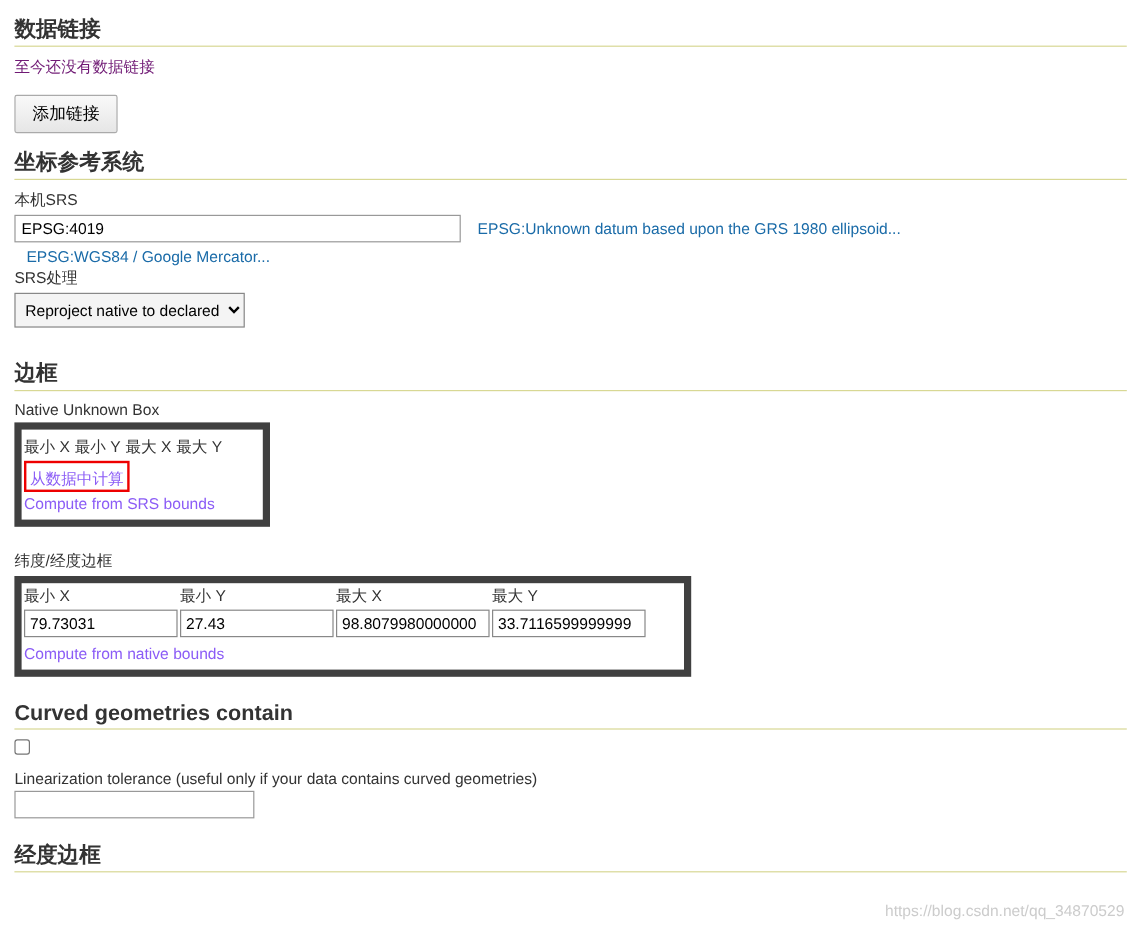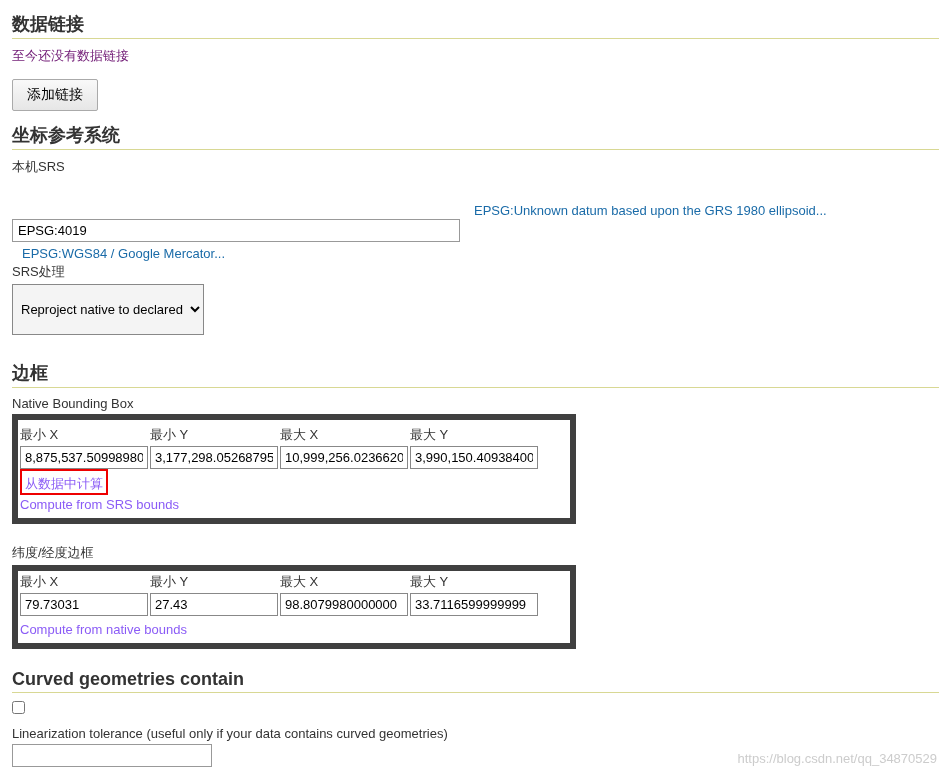--- a/index.html
+++ b/index.html
@@ -5,23 +5,23 @@
     * { box-sizing: border-box; margin: 0; padding: 0; }
     body { font-family: Arial, "Microsoft YaHei", sans-serif; font-size: 13px; color: #333; padding: 8px 12px; background: #fff; width: 951px; }
     .section-title { font-size: 18px; font-weight: bold; color: #333; margin-top: 4px; margin-bottom: 2px; }
     .hr { border: none; border-top: 1px solid #d8d894; margin: 2px 0 8px 0; }
     .desc { font-size: 13px; color: #701a75; margin-bottom: 14px; }
     .btn { font-family: Arial, "Microsoft YaHei", sans-serif; background: linear-gradient(#f9f9f9, #e6e6e6); border: 1px solid #aaa; border-radius: 2px; padding: 6px 14px; font-size: 14px; cursor: pointer; }
     .btn-small { padding: 4px 10px; font-size: 13px; }
     .label { font-size: 13px; color: #333; margin-top: 8px; margin-bottom: 3px; display: block; }
     .input-text { font-family: Arial; font-size: 13px; padding: 3px 5px; border: 1px solid #999; background: #fff; }
     .srs-row { display: flex; align-items: center; gap: 4px; }
-    .srs-input { width: 448px; margin-top: 40px; }
+    .srs-input { width: 372px; }
     .srs-link { color: #1a6ba8; text-decoration: none; margin-left: 10px; font-size: 13px; }
-    .select { font-family: Arial; font-size: 13px; padding: 16px 4px; border: 1px solid #888; background: #f4f4f4; }
+    .select { font-family: Arial; font-size: 13px; padding: 5px 4px; border: 1px solid #888; background: #f4f4f4; }
     .red-box-1 { border: 2px solid #e00; padding: 4px; display: inline-block; }
     .bbox-table { border-collapse: collapse; }
     .bbox-table th { font-weight: normal; font-size: 13px; text-align: left; padding: 2px 4px 2px 0; }
     .bbox-table td { padding: 0 2px 0 0; }
     .bbox-input { width: 128px; font-size: 13px; padding: 3px 4px; border: 1px solid #888; }
     .link-action { color: #8b5cf6; text-decoration: none; font-size: 13px; display: inline-block; margin-top: 6px; }
     .red-box-small { border: 2px solid #e00; display: inline-block; padding: 0 3px; }
     .red-box-outer { border: 6px solid #404040; display: inline-block; padding: 4px 30px 6px 2px; }
     .checkbox-row { display: flex; align-items: center; gap: 8px; margin-top: 6px; margin-bottom: 12px; }
     .watermark { position: absolute; right: 14px; bottom: 10px; color: #ccc; font-size: 13px; font-family: Arial; pointer-events: none; }
@@ -59,35 +59,29 @@
 <select class="select">
   <option>Reproject native to declared</option>
 </select>
 
 <div style="height:22px"></div>
 
 
 <div class="section-title">边框</div>
 <hr class="hr">
 
-<span class="label">Native Bounding Box</span>
+<span class="label">Native Unknown Box</span>
 <div class="red-box-outer">
   <table class="bbox-table">
     <tbody>
         <tr>
       <th>最小 X</th>
       <th>最小 Y</th>
       <th>最大 X</th>
       <th>最大 Y</th>
-    </tr>
-    <tr>
-      <td><input class="bbox-input" value="8,875,537.50998980" style=""></td>
-      <td><input class="bbox-input" value="3,177,298.05268795" style=""></td>
-      <td><input class="bbox-input" value="10,999,256.0236620" style=""></td>
-      <td><input class="bbox-input" value="3,990,150.40938400" style=""></td>
     </tr>
   </tbody>
     </table>
   <span class="red-box-small">
     <a href="#" class="link-action" style="margin-top:4px">从数据中计算</a>
   </span>
   <br>
   <a href="#" class="link-action" style="margin-top:2px">Compute from SRS bounds</a>
 </div>
 

